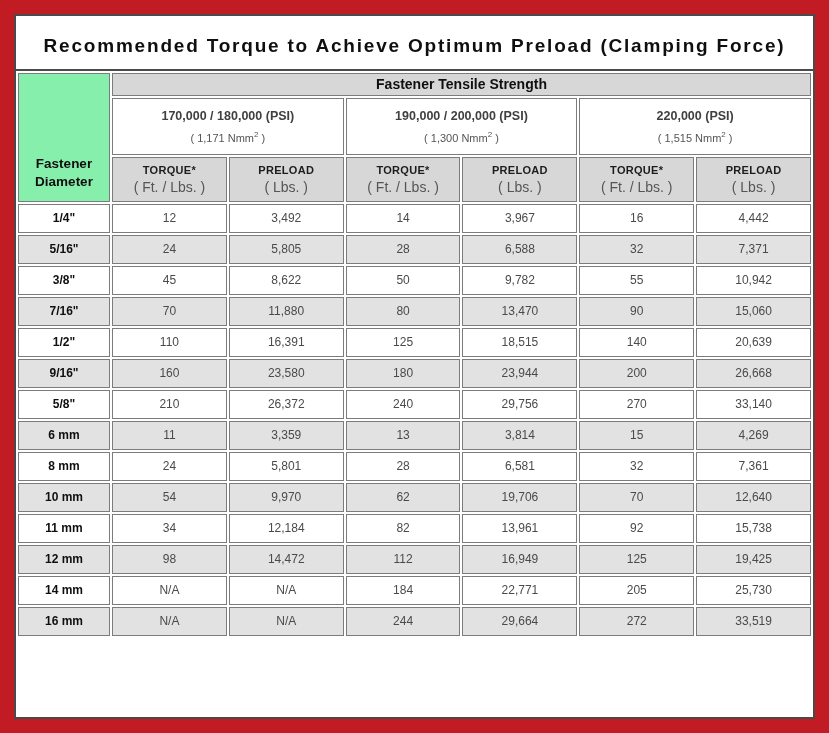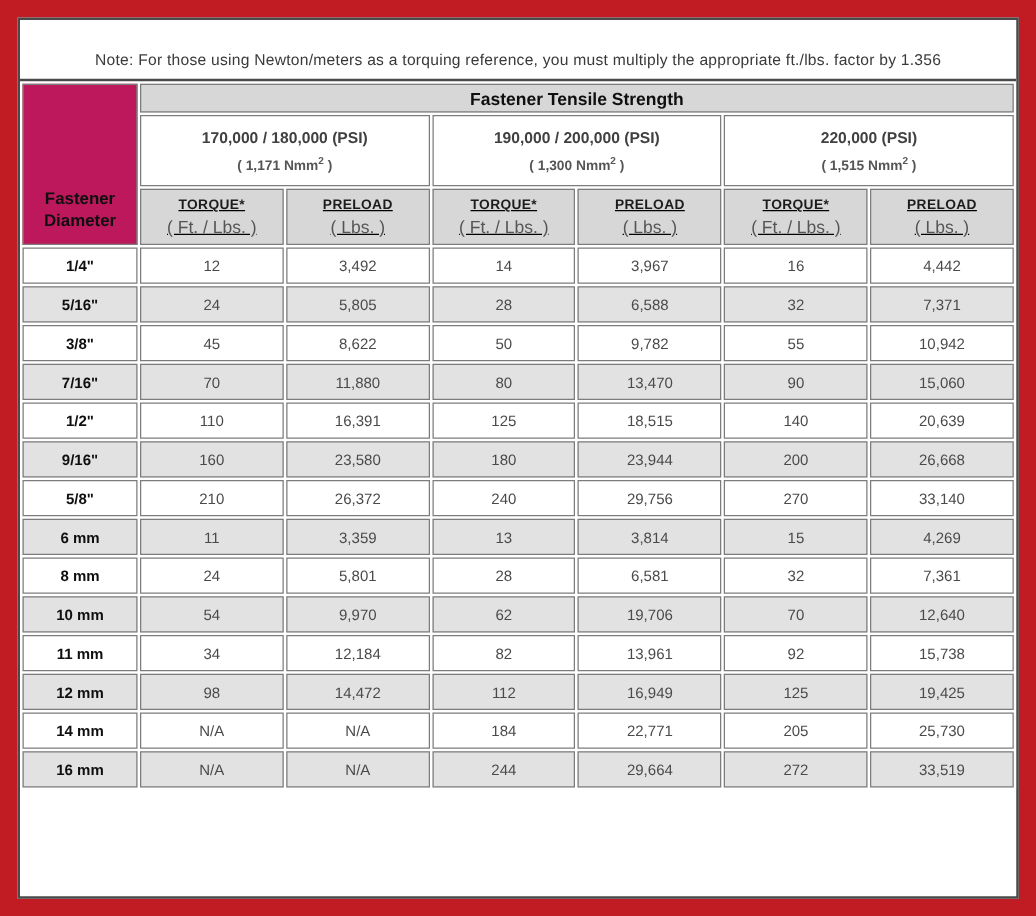--- a/index.html
+++ b/index.html
@@ -54,53 +54,53 @@
     text-align: center;
     vertical-align: middle;
     padding: 0 2px;
     overflow: hidden;
   }
   tr.group-row { height: 23px; }
   tr.psi-row { height: 57px; }
   tr.sub-row { height: 45px; }
   tr.data-row { height: 29px; }
   .corner-cell {
-    background: #be185d;
+    background: #86efac;
     vertical-align: bottom;
     padding-bottom: 9px;
     font-weight: bold;
     font-size: 13.5px;
     color: #0f0f0f;
     line-height: 1.35;
   }
   .group-cell {
     background: #d7d7d7;
     font-weight: bold;
     font-size: 14px;
     color: #0f0f0f;
   }
   .psi-cell { background: #ffffff; }
   .psi-main { font-weight: bold; font-size: 12.5px; color: #404040; }
-  .psi-sub  { font-size: 11px; color: #555555; margin-top: 7px; font-weight: bold; }
+  .psi-sub  { font-size: 11px; color: #555555; margin-top: 7px; font-weight: normal; }
   .psi-sub sup { font-size: 8px; }
-  .sub-cell { background: #d7d7d7; text-decoration: underline; }
+  .sub-cell { background: #d7d7d7; }
   .sub-main { font-weight: bold; font-size: 11px; color: #1c1c1c; letter-spacing: 0.3px; }
   .sub-unit { font-size: 14px; color: #555555; margin-top: 3px; font-weight: normal; }
   td.diam-cell { font-weight: bold; font-size: 12px; color: #0f0f0f; background: #ffffff; }
   td.val-cell  { font-size: 12px; color: #4a4a4a; background: #ffffff; }
   tr.striped td { background: #e2e2e2; }
 </style>
 </head>
 <body>
 
 <div class="frame">
   <div class="content">
 
     <div class="title-block">
-      <div class="note-line">Note: For those using Newton/meters as a torquing reference, you must multiply the appropriate ft./lbs. factor by 1.356</div>
+      <div class="title-line">Recommended Torque to Achieve Optimum Preload (Clamping Force)</div>
     </div>
 
     <table class="torque">
       <colgroup>
         <col class="diam-col">
         <col>
           <col>
           <col>
           <col>
           <col>

